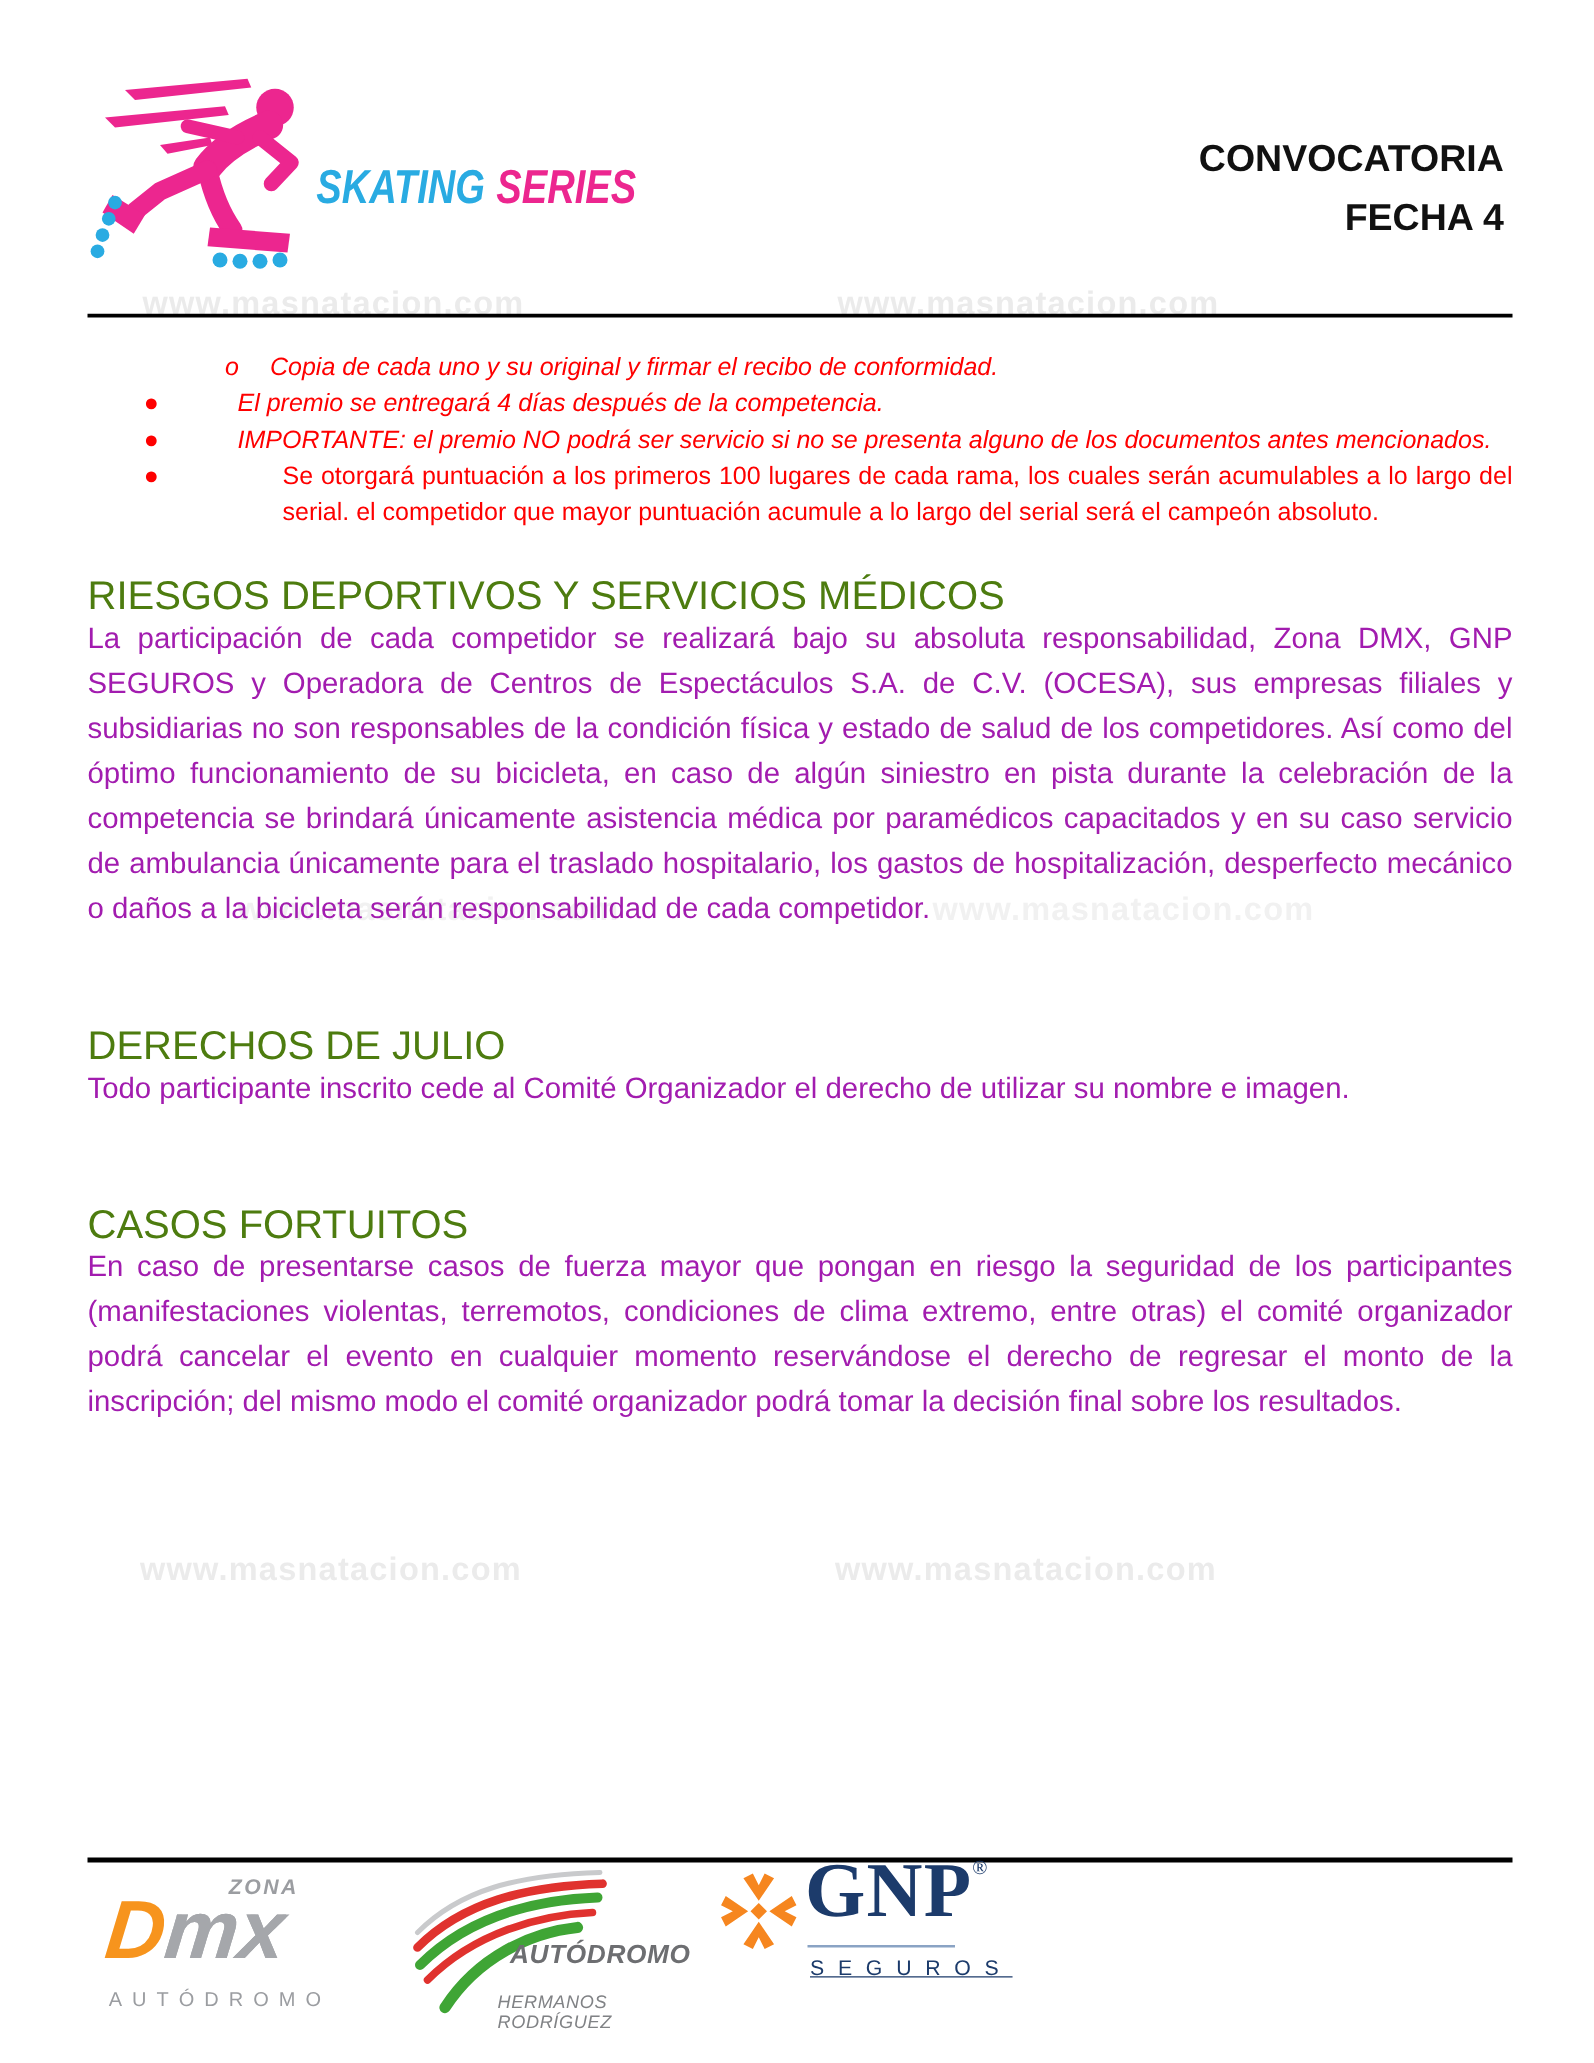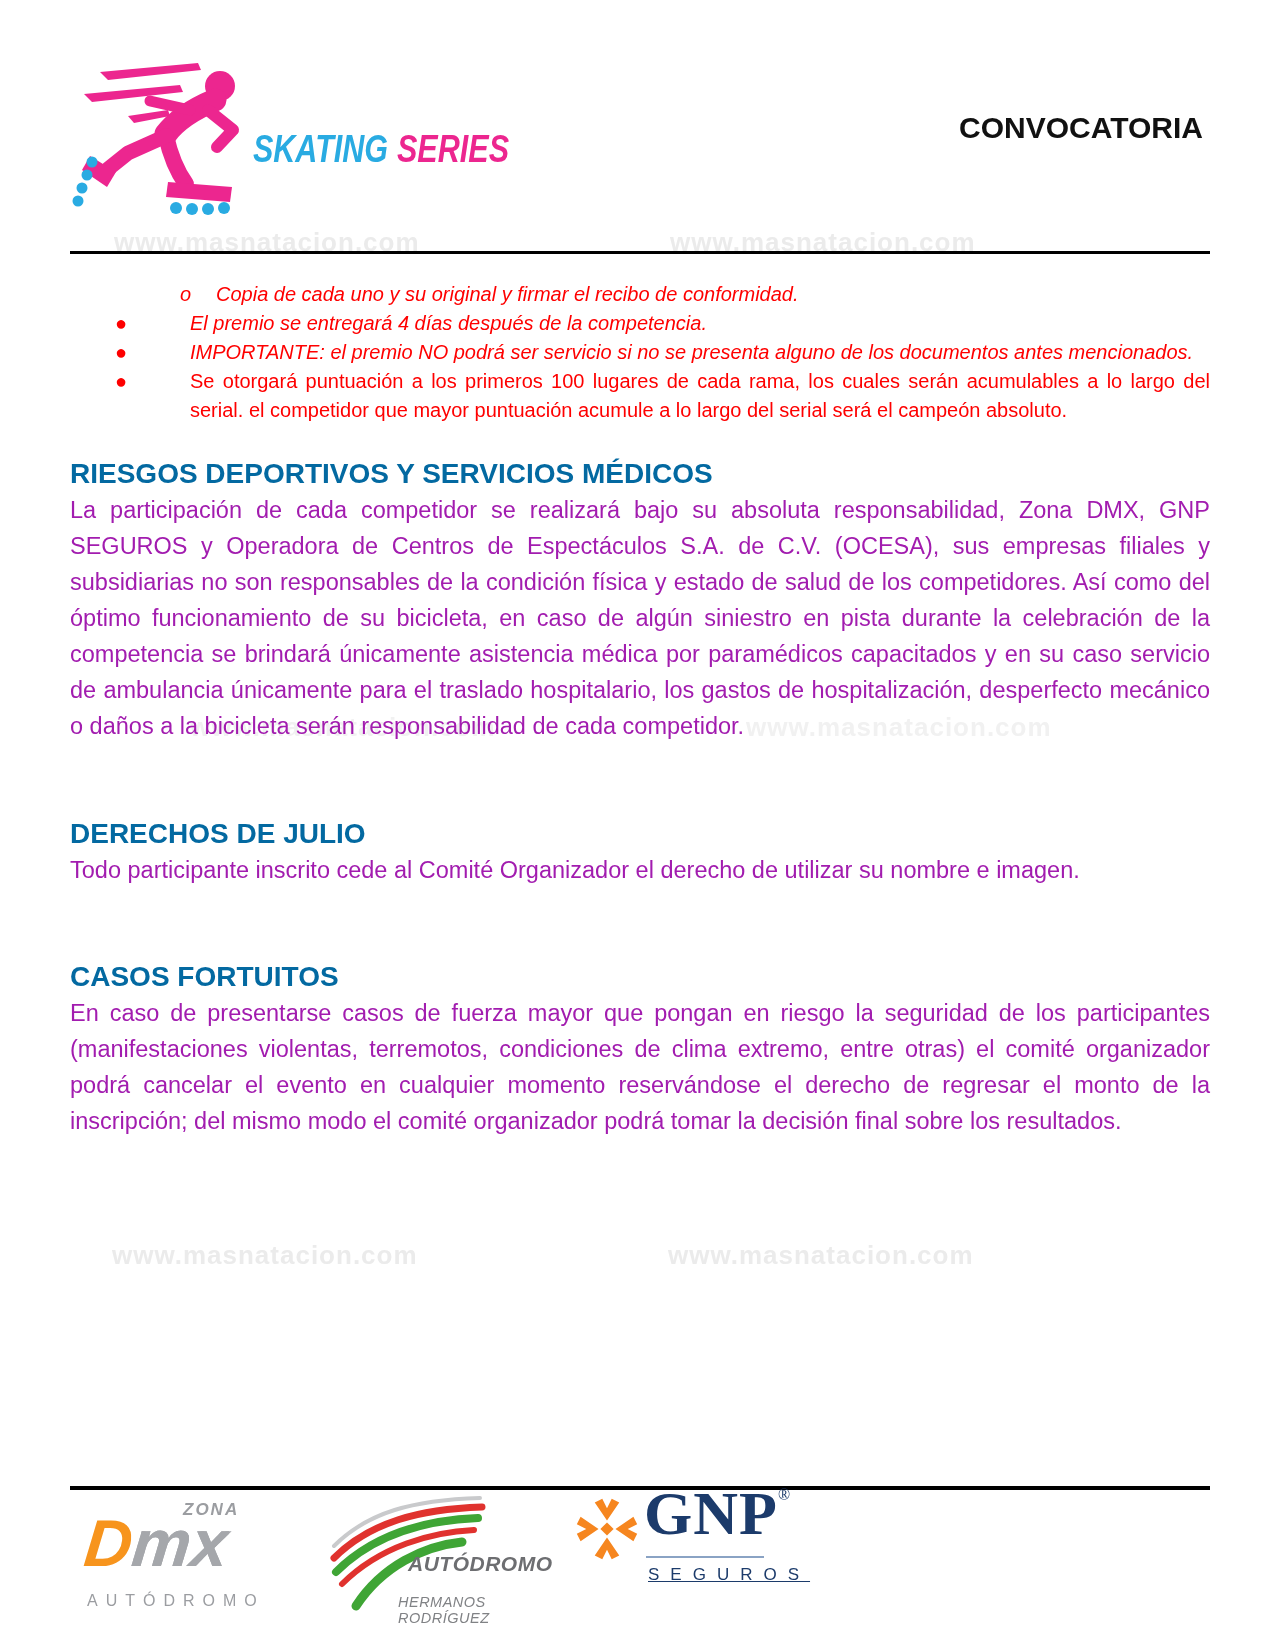--- a/index.html
+++ b/index.html
@@ -21,26 +21,26 @@
     font-weight:bold; font-size:30px; line-height:47px; color:#111; z-index:1;
   }
   .rule-top { position:absolute; left:70px; top:251px; width:1140px; height:3px; background:#000; z-index:1; }
   
   .bullets { position:absolute; left:70px; top:280px; width:1140px; color:#fe0000; z-index:1; }
   .b-row { display:flex; line-height:29px; font-size:20px; }
   .b-row .marker { flex:0 0 30px; text-align:left; }
   .b-row.sub { margin-left:110px; }
   .b-row.sub .marker { flex:0 0 36px; }
   .b-italic { font-style:italic; }
-  .b-just .text { text-align:justify; }
+  .b-just .text { text-align:justify;margin-left:36px; }
   .b-row .text { flex:1 1 auto; }
   
   .sec-heading {
-    position:absolute; left:70px; width:1140px; color:#0369a1;
-    font-weight:bold; font-size:28px; z-index:1;
+    position:absolute; left:70px; width:1140px; color:#4d7c0f;
+    font-weight:normal; font-size:32px; z-index:1;
   }
   .sec-body {
     position:absolute; left:70px; width:1140px; font-size:23.5px;
     line-height:36px; text-align:justify; color:#a21caf; z-index:1;
   }
   
   .rule-bottom { position:absolute; left:70px; top:1486px; width:1140px; height:4px; background:#000; z-index:1; }
   
   .dmx { position:absolute; left:85px; top:1500px; width:185px; height:122px; z-index:1; }
   .dmx-zona { position:absolute; left:98px; top:0px; font-weight:bold; font-style:italic;
@@ -113,20 +113,21 @@
       <circle cx="12" cy="130" r="5.5" fill="#29abe2"></circle>
       <circle cx="8" cy="143" r="5.5" fill="#29abe2"></circle>
 
       <text x="183" y="104" font-size="38" font-style="italic" font-weight="900" fill="#29abe2" textLength="135" lengthAdjust="spacingAndGlyphs">SKATING</text>
       <text x="327" y="104" font-size="38" font-style="italic" font-weight="900" fill="#ec268f" textLength="112" lengthAdjust="spacingAndGlyphs">SERIES</text>
     </svg>
   </div>
 
   <div class="doc-title">
     <div>CONVOCATORIA</div>
+    <div>FECHA 4</div>
   </div>
 
   <div class="rule-top"></div>
 
   <div class="bullets">
     <div class="b-row sub b-italic">
       <span class="marker">o</span>
       <span class="text">Copia de cada uno y su original y firmar el recibo de conformidad.</span>
     </div>
     <div class="b-row b-italic">

